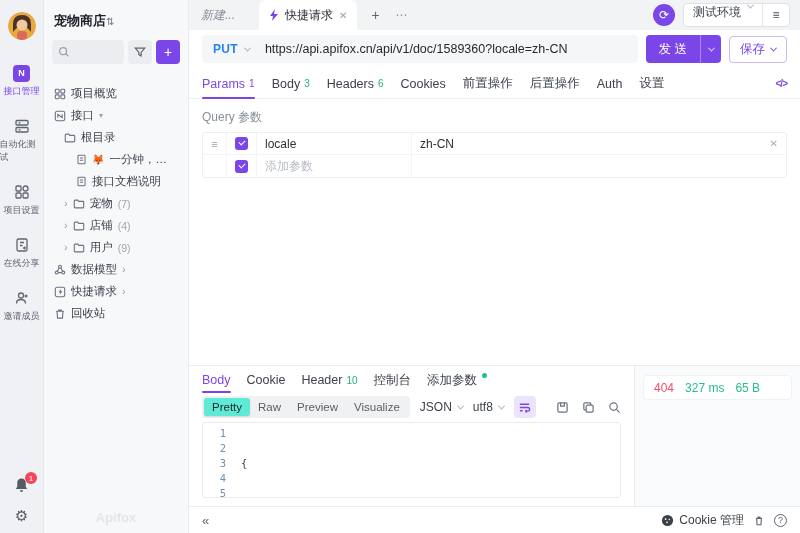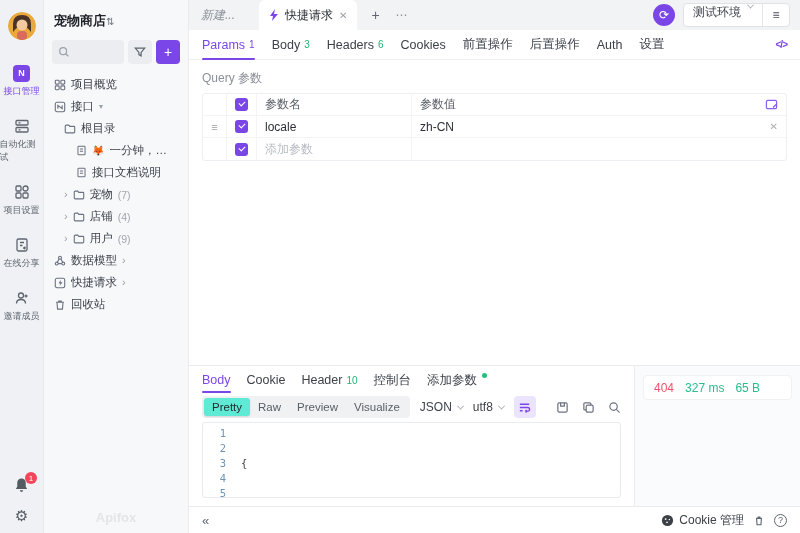--- a/index.html
+++ b/index.html
@@ -21,21 +21,21 @@
   .gear{font-size:15px;color:#555b63;cursor:pointer;line-height:1}
 
   
   .tree{width:145px;background:#f7f8fa;border-right:1px solid #e9ebee;display:flex;flex-direction:column;padding:10px 8px;flex:none;position:relative}
   .tree-header{font-weight:bold;font-size:13px;color:#1f2329;display:flex;align-items:center;padding:2px 2px 10px;cursor:pointer}
   .swap{font-size:10px;color:#6b7280;font-weight:normal}
   .search-row{display:flex;gap:4px;align-items:center}
   .search-box{flex:1;height:24px;background:#ebedf1;border-radius:4px;display:flex;align-items:center;padding:0 6px;color:#9aa1aa;cursor:text}
   .filter-btn{width:24px;height:24px;background:#ebedf1;border-radius:4px;display:flex;align-items:center;justify-content:center;color:#5f6670;cursor:pointer;flex:none}
   .add-btn{width:24px;height:24px;background:#7b46e8;color:#fff;border-radius:4px;font-size:14px;display:flex;align-items:center;justify-content:center;cursor:pointer;flex:none}
-  .tree-items{margin-top:10px;display:flex;flex-direction:column;gap:1px;font-size:11.5px;color:#3c414a}
+  .tree-items{margin-top:19px;display:flex;flex-direction:column;gap:1px;font-size:11.5px;color:#3c414a}
   .titem{display:flex;align-items:center;gap:5px;height:21px;padding:0 2px;border-radius:3px;cursor:pointer;white-space:nowrap;overflow:hidden}
   .in1{padding-left:12px}.in2{padding-left:24px}
   .count{color:#a0a6ad;font-size:10.5px}
   .caret-d{color:#9aa1aa;font-size:8px}
   .chev-r{color:#9aa1aa;font-size:11px;line-height:1}
   .ticon{color:#6b7280;display:flex;align-items:center;flex:none}
   .tlabel{overflow:hidden;text-overflow:ellipsis}
   .watermark{position:absolute;bottom:8px;left:0;right:0;text-align:center;color:#e3e5e9;font-weight:bold;font-size:13px}
 
   
@@ -356,20 +356,39 @@
             <span>测试环境</span>
             <i class="cv cv-gray"></i>
           </div>
           <div class="env-burger">
               <span>≡</span>
             </div>
         </div>
       </div>
     </div>
 
+    <div class="request-row">
+      <div class="url-bar">
+        <span class="method">
+          <span>PUT</span>
+          <i class="cv cv-gray"></i>
+        </span>
+        <span class="url-text">https://api.apifox.cn/api/v1/doc/1589360?locale=zh-CN</span>
+      </div>
+      <div class="send-btn">
+        <span class="send-label">发 送</span>
+        <span class="send-caret">
+            <i class="cv"></i>
+          </span>
+      </div>
+      <div class="save-btn">
+        <span>保存</span>
+        <i class="cv"></i>
+      </div>
+    </div>
 
     <div class="ptabs">
       <div class="ptab active">
         <span>Params</span>
         <span class="badge-p">1</span>
       </div>
       <div class="ptab">
         <span>Body</span>
         <span class="badge-g">3</span>
       </div>
@@ -390,37 +409,20 @@
           <span>Auth</span>
         </div>
       <div class="ptab">
           <span>设置</span>
         </div>
       <span class="code-icon">&lt;/&gt;</span>
     </div>
 
     <div class="query-label">Query 参数</div>
     <div class="qtable">
-      <div class="trow">
-        <div class="c-drag"></div>
-        <div class="c-check">
-            <span class="checkbox"></span>
-          </div>
-        <div class="c-name">参数名</div>
-        <div class="c-value">
-          <span>参数值</span>
-          <span class="spacer"></span>
-          <span class="batch-icon">
-              <svg width="13" height="13" viewBox="0 0 14 14" fill="none" stroke="#8a5cf0" stroke-width="1.3">
-                <rect x="1.5" y="2.5" width="11" height="9" rx="1.5"></rect>
-                <path d="M8.5 9.5l3-3 1 1-3 3h-1z" fill="#8a5cf0" stroke="none"></path>
-              </svg>
-            </span>
-        </div>
-      </div>
       <div class="trow">
         <div class="c-drag">
             <span>≡</span>
           </div>
         <div class="c-check">
             <span class="checkbox"></span>
           </div>
         <div class="c-name val-dark">locale</div>
         <div class="c-value">
           <span class="val-dark">zh-CN</span>

